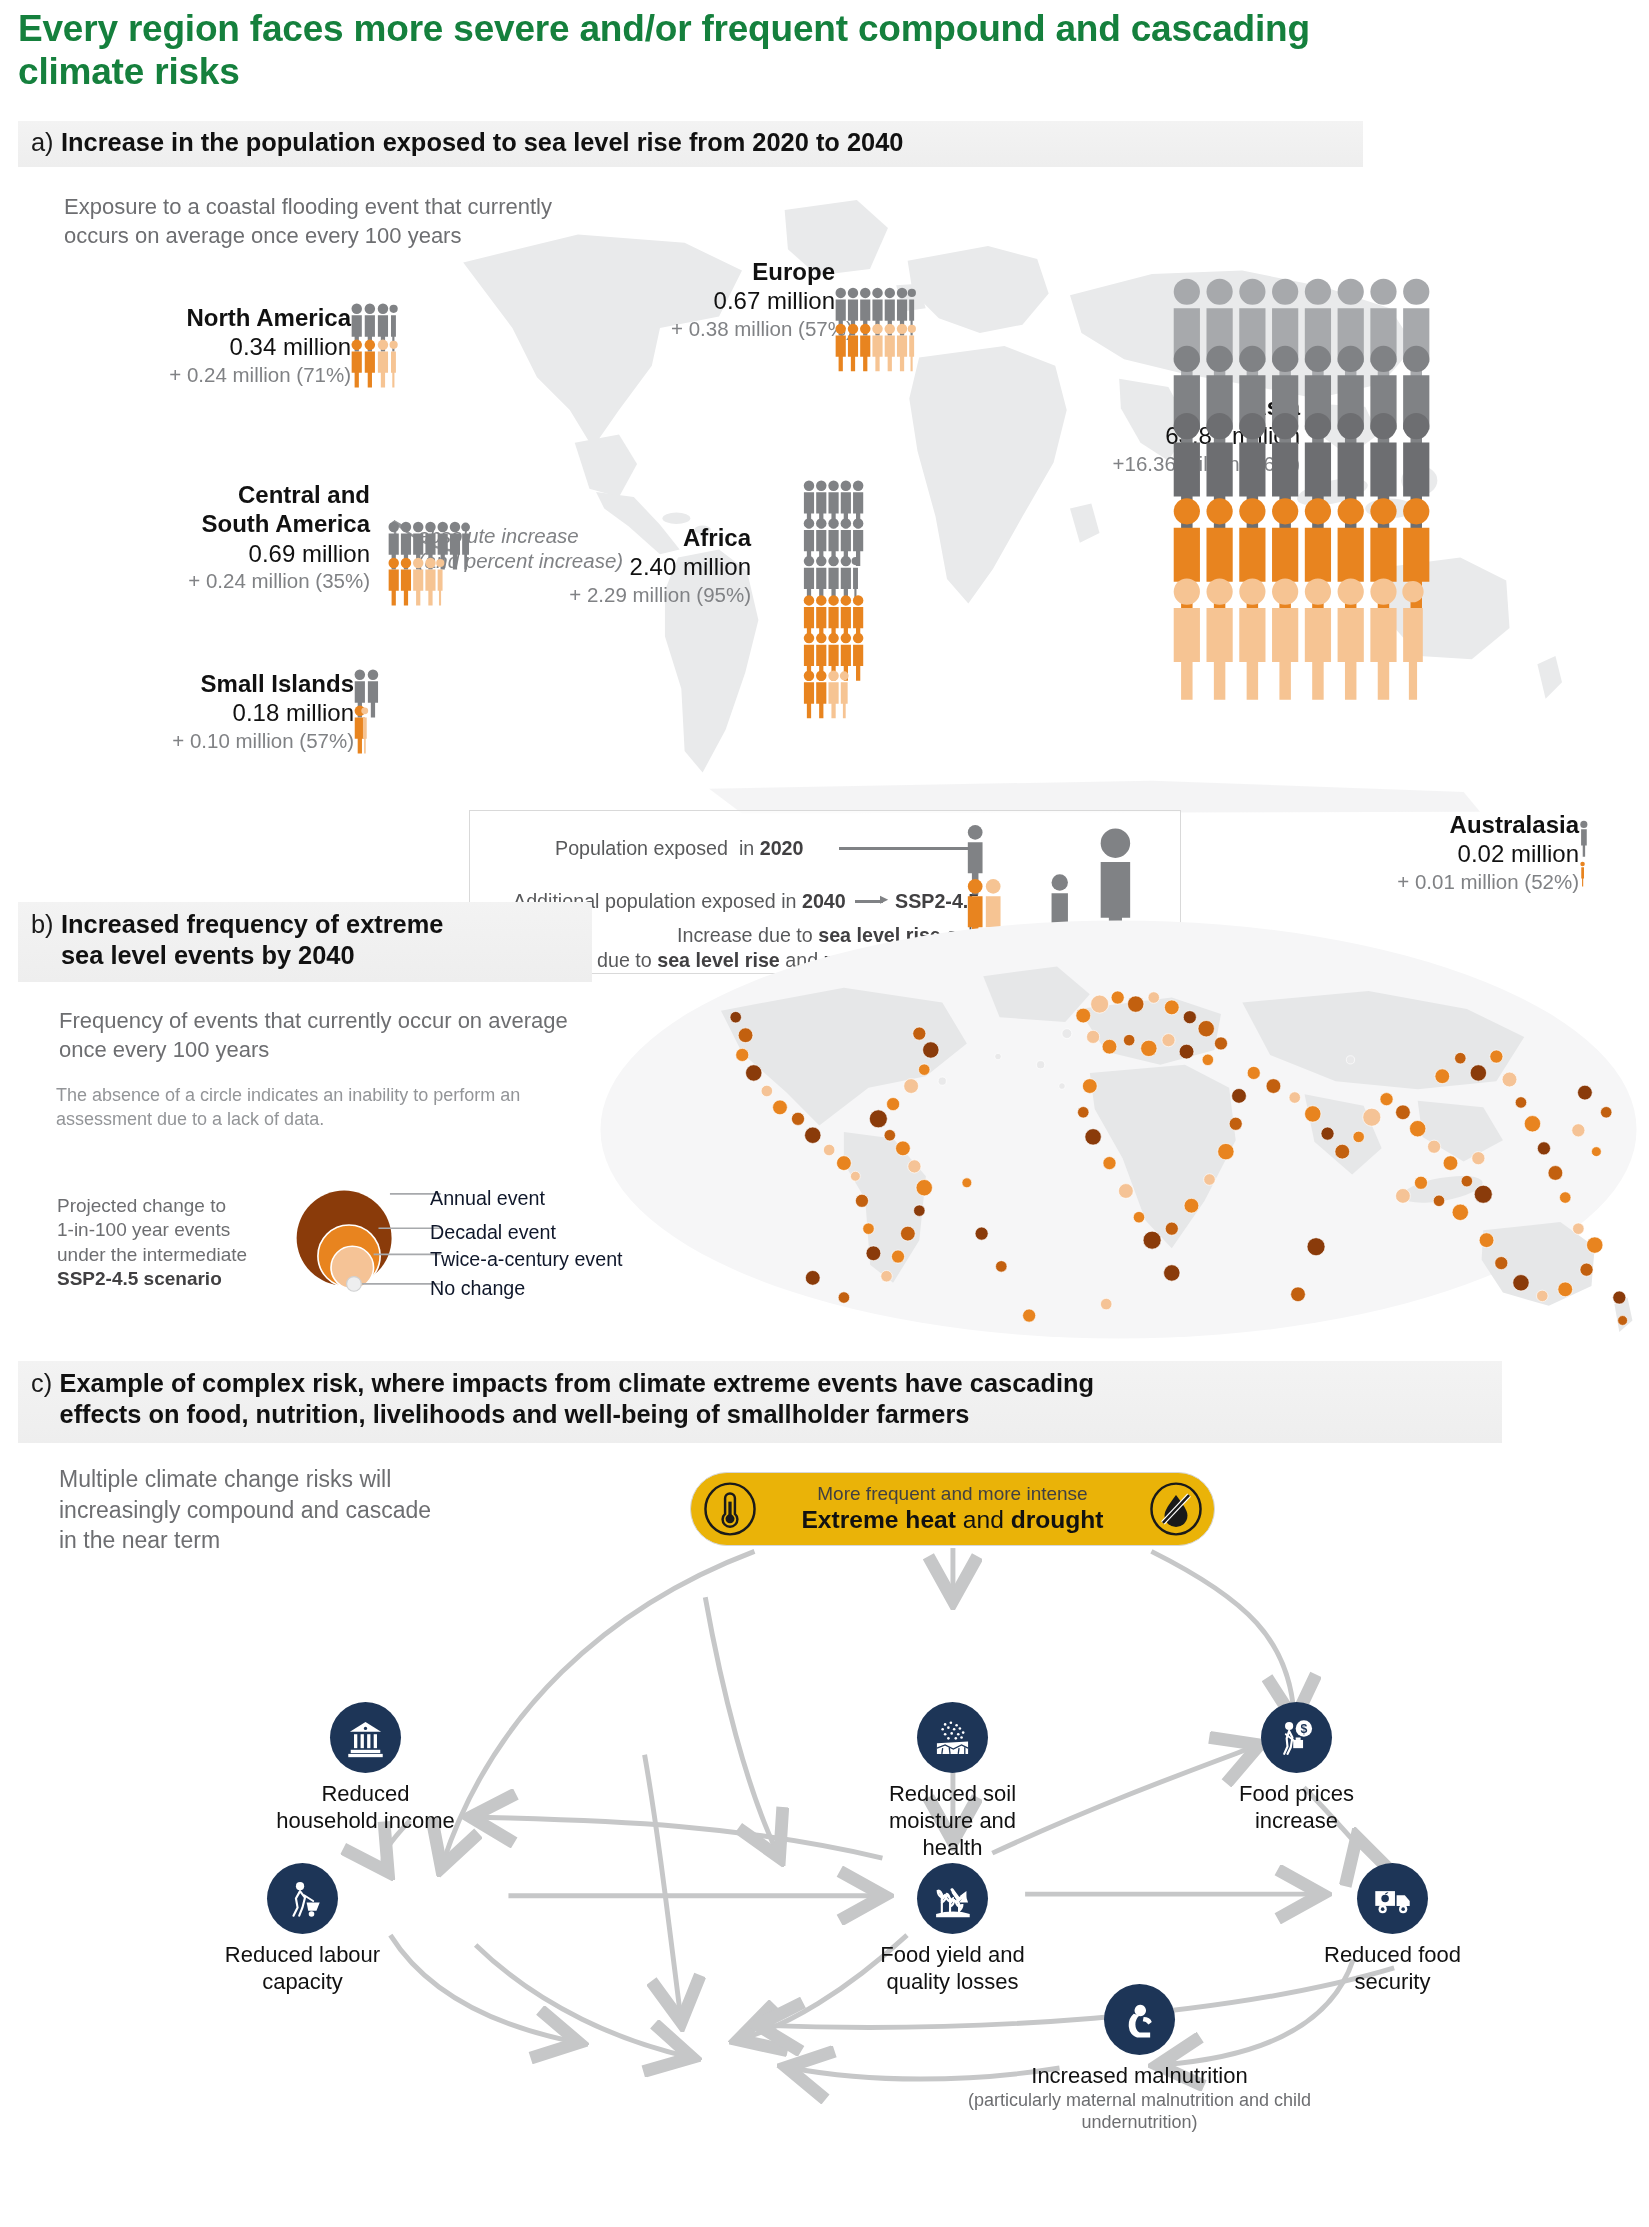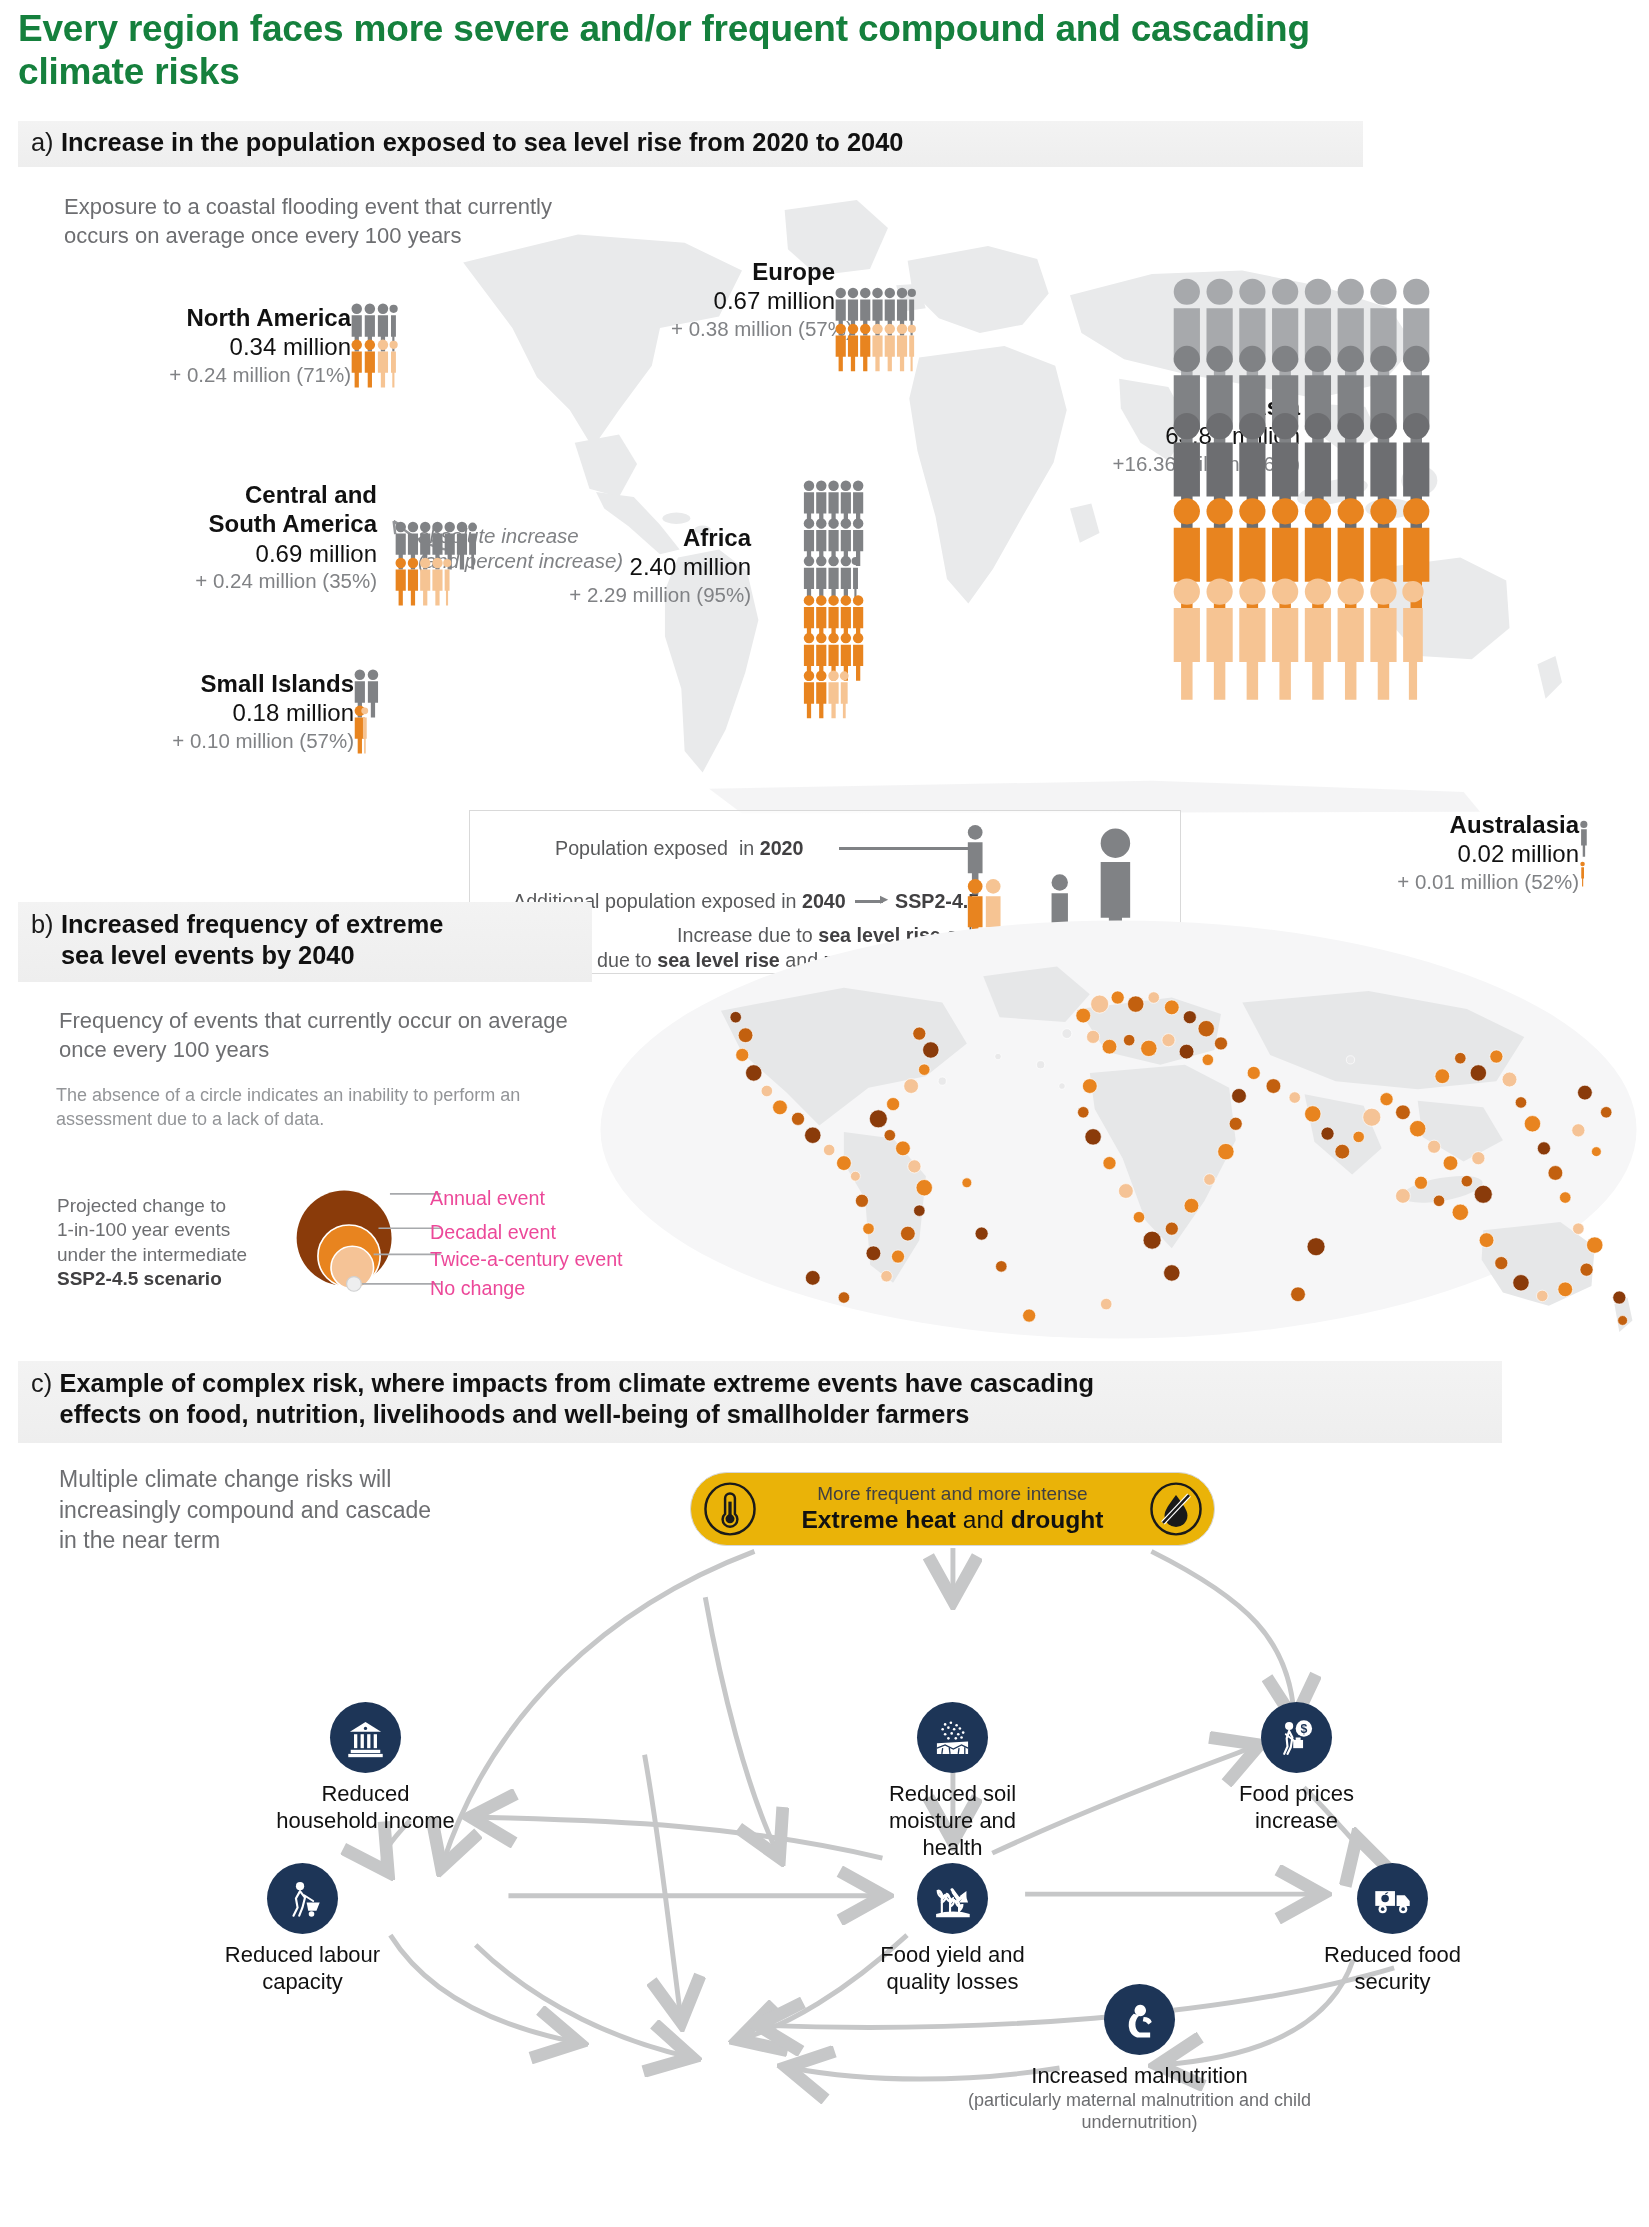--- a/index.html
+++ b/index.html
@@ -78,21 +78,21 @@
     font-size: 18px; line-height: 1.32; color: #939598;
   }
   .map-b { position: absolute; left: 598px; top: 9.8px; width: 1041px; height: 435px; }
 
   .legend-b { position: absolute; left: 57px; top: 287px; width: 541px; height: 115px; }
   .legend-b .lb-left {
     position: absolute; left: 0; top: 4.9px; width: 221px; text-align: left;
     font-size: 19px; line-height: 1.28; color: #6d6e71;
   }
   .legend-b .lb-labels { position: absolute; left: 373px; top: 0; width: 271px; }
-  .legend-b .lb-labels div { font-size: 19.7px; color: #ec4899; line-height: 1.0; position: absolute; white-space: nowrap; text-align: right; }
+  .legend-b .lb-labels div { font-size: 19.7px; color: #0f172a; line-height: 1.0; position: absolute; white-space: nowrap; text-align: right; }
 
   
   #panel-c { position: absolute; left: 0; top: 1361px; width: 1650px; height: 867px; }
   #panel-c-bar { left: 18px; top: 0; width: 1484px; height: 82px; padding-top: 6.6px; }
   .c-intro {
     position: absolute; left: 59px; top: 103px; width: 394px;
     font-size: 23px; line-height: 1.33; color: #6d6e71;
   }
 
   .hazard-banner {
@@ -224,21 +224,21 @@
 
     <svg style="position:absolute; left:354px; top:387px;" width="107" height="49" viewBox="0 0 130 60">
       <path d="M118 52 C92 48 70 36 48 16" stroke="#939598" stroke-width="3" fill="none"></path>
       <path d="M48 16 L62 24 M48 16 L50 32" stroke="#939598" stroke-width="3" fill="none"></path>
     </svg>
     <div style="position:absolute; left:418px; top:402px; font-size:20.5px; font-style:italic; color:#808285; line-height:1.24;">
       <div>absolute increase</div>
       <div>(and percent increase)</div>
     </div>
 
-    <div class="region flex-row" style="left:139px; top:359px;gap:18px;">
+    <div class="region flex-row" style="left:132px; top:359px;gap:18px;">
       <div class="rlabels" style="width:238px;">
         <div class="rname">Central and</div>
         <div class="rname">South America</div>
         <div class="rval">0.69 million</div>
         <div class="rinc">+ 0.24 million (35%)</div>
       </div>
       <svg width="98" height="97" viewBox="0 0 120 118" style="margin-top:41px;">
         <g fill="#808285">
           <g transform="translate(0,0)">
               <circle cx="7" cy="7" r="6.4"></circle>

